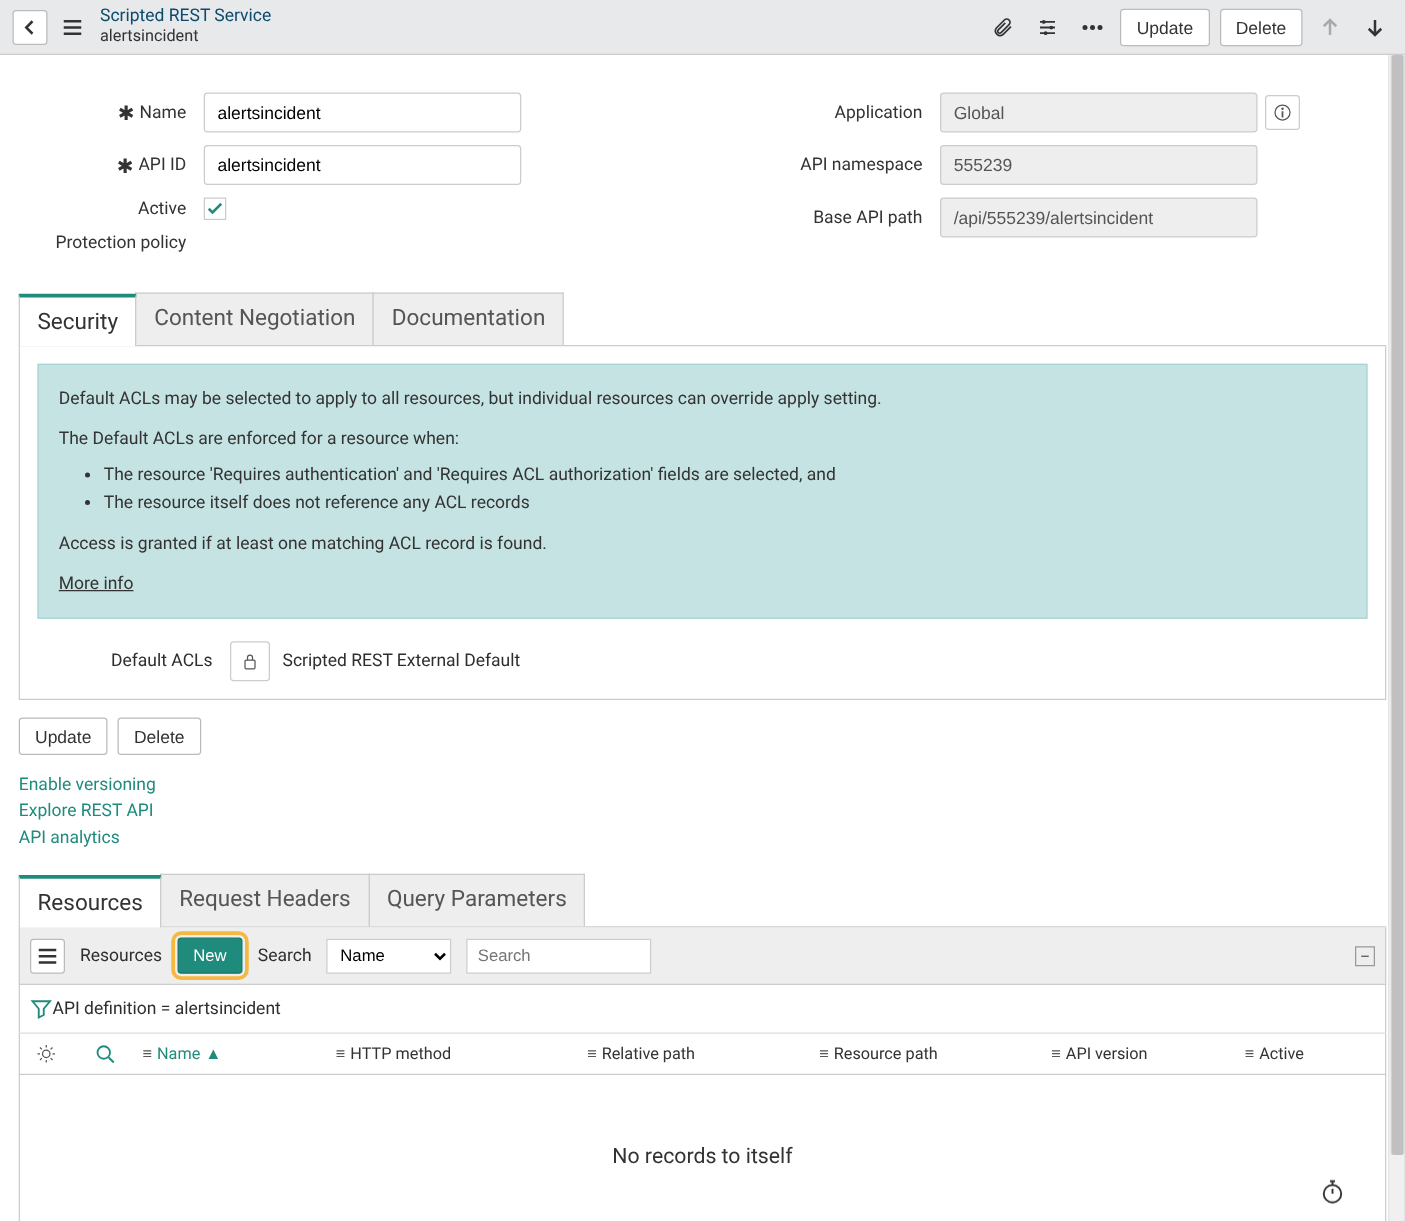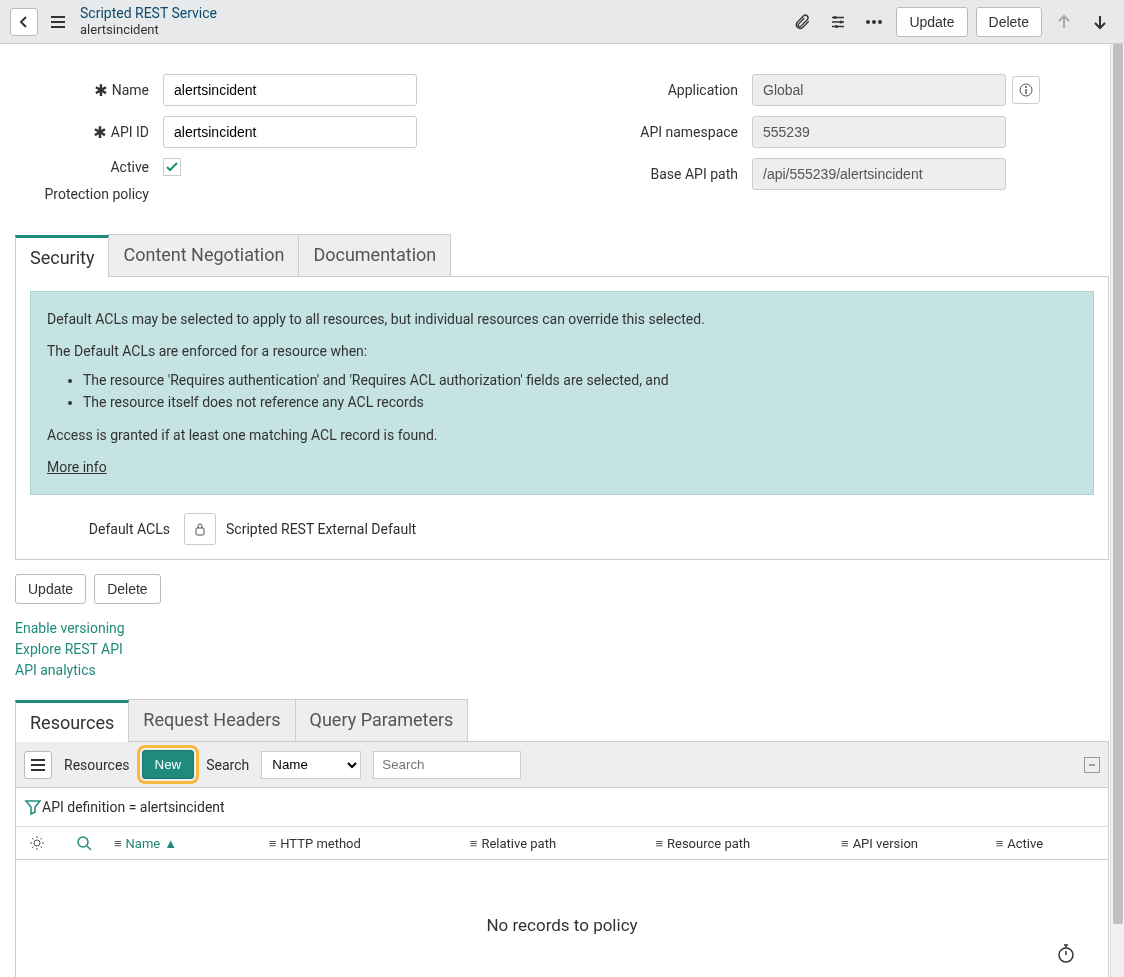--- a/index.html
+++ b/index.html
@@ -350,21 +350,21 @@
     </div>
   </div>
 
   <div class="tabstrip">
     <div class="tab active">Security</div>
     <div class="tab">Content Negotiation</div>
     <div class="tab">Documentation</div>
   </div>
   <div class="tab-panel">
     <div class="info-box">
-      <p>Default ACLs may be selected to apply to all resources, but individual resources can override this selected.</p>
+      <p>Default ACLs may be selected to apply to all resources, but individual resources can override apply setting.</p>
       <p style="margin-top:10px;">The Default ACLs are enforced for a resource when:</p>
       <ul>
         <li>The resource 'Requires authentication' and 'Requires ACL authorization' fields are selected, and</li>
         <li>The resource itself does not reference any ACL records</li>
       </ul>
       <p style="margin-top:10px;">Access is granted if at least one matching ACL record is found.</p>
       <p style="margin-top:10px;"><a href="#">More info</a></p>
     </div>
     <div class="acl-row">
       <div class="acl-label">Default ACLs</div>
@@ -455,21 +455,21 @@
       <div class="col-h" style="flex:1;">
         <span style="color:#555;">≡</span>
         <span>API version</span>
       </div>
       <div class="col-h" style="flex:0.7;">
         <span style="color:#555;">≡</span>
         <span>Active</span>
       </div>
     </div>
     <div class="empty-area">
-      <span>No records to policy</span>
+      <span>No records to itself</span>
     </div>
   </div>
 
   <div class="clock-icon">
     <svg width="20" height="20" viewBox="0 0 20 20">
         <circle cx="10" cy="12" r="7" stroke="#333" stroke-width="1.5" fill="none"></circle>
         <path d="M10 12V8M8 2h4M10 2v3" stroke="#333" stroke-width="1.5"></path>
       </svg>
   </div>
 

